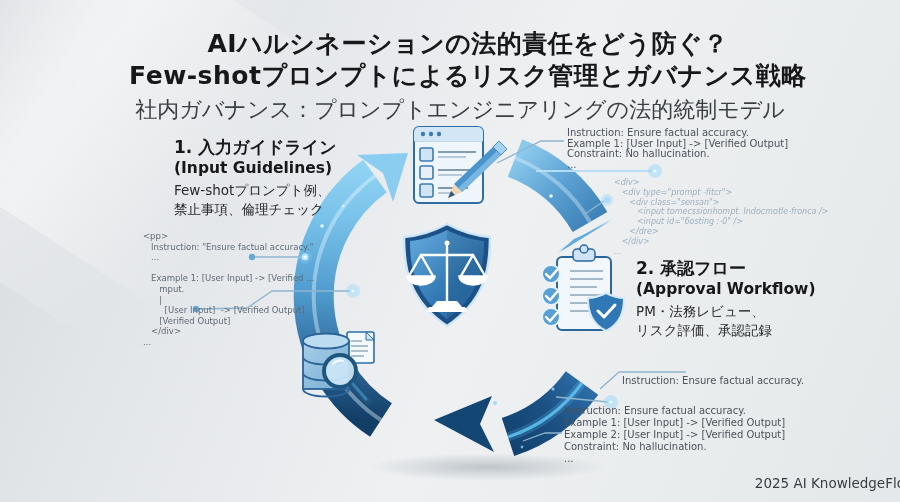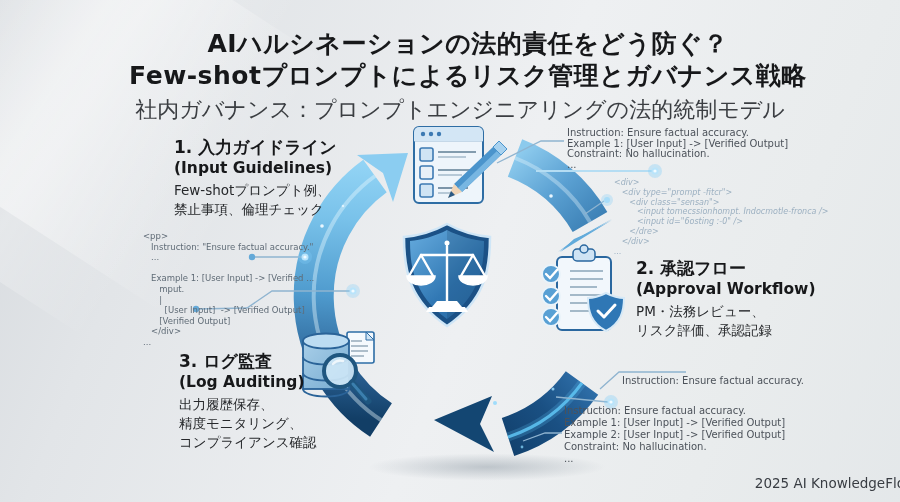--- a/index.html
+++ b/index.html
@@ -241,27 +241,20 @@
     <div class="e">(Input Guidelines)</div>
     <div class="d">Few-shotプロンプト例、
 禁止事項、倫理チェック</div>
   </div>
   <div class="abs step" style="left:636px;top:258px;width:240px;">
     <div class="t">2. 承認フロー</div>
     <div class="e">(Approval Workflow)</div>
     <div class="d">PM・法務レビュー、
 リスク評価、承認記録</div>
   </div>
-  <div class="abs step" style="left:179px;top:351px;width:230px;">
-    <div class="t">3. ログ監査</div>
-    <div class="e">(Log Auditing)</div>
-    <div class="d">出力履歴保存、
-精度モニタリング、
-コンプライアンス確認</div>
-  </div>
 
 
   <div class="abs note" style="left:567px;top:128px;">Instruction: Ensure factual accuracy.
 Example 1: [User Input] -&gt; [Verified Output]
 Constraint: No hallucination.
 ...</div>
   <div class="abs code" style="left:614px;top:178px;font-style:italic;">&lt;div&gt;
    &lt;div type="prompt -fitcr"&gt;
       &lt;div class="sensan"&gt;
          &lt;input tomecssionhompt. Indocmotle-fronca /&gt;

